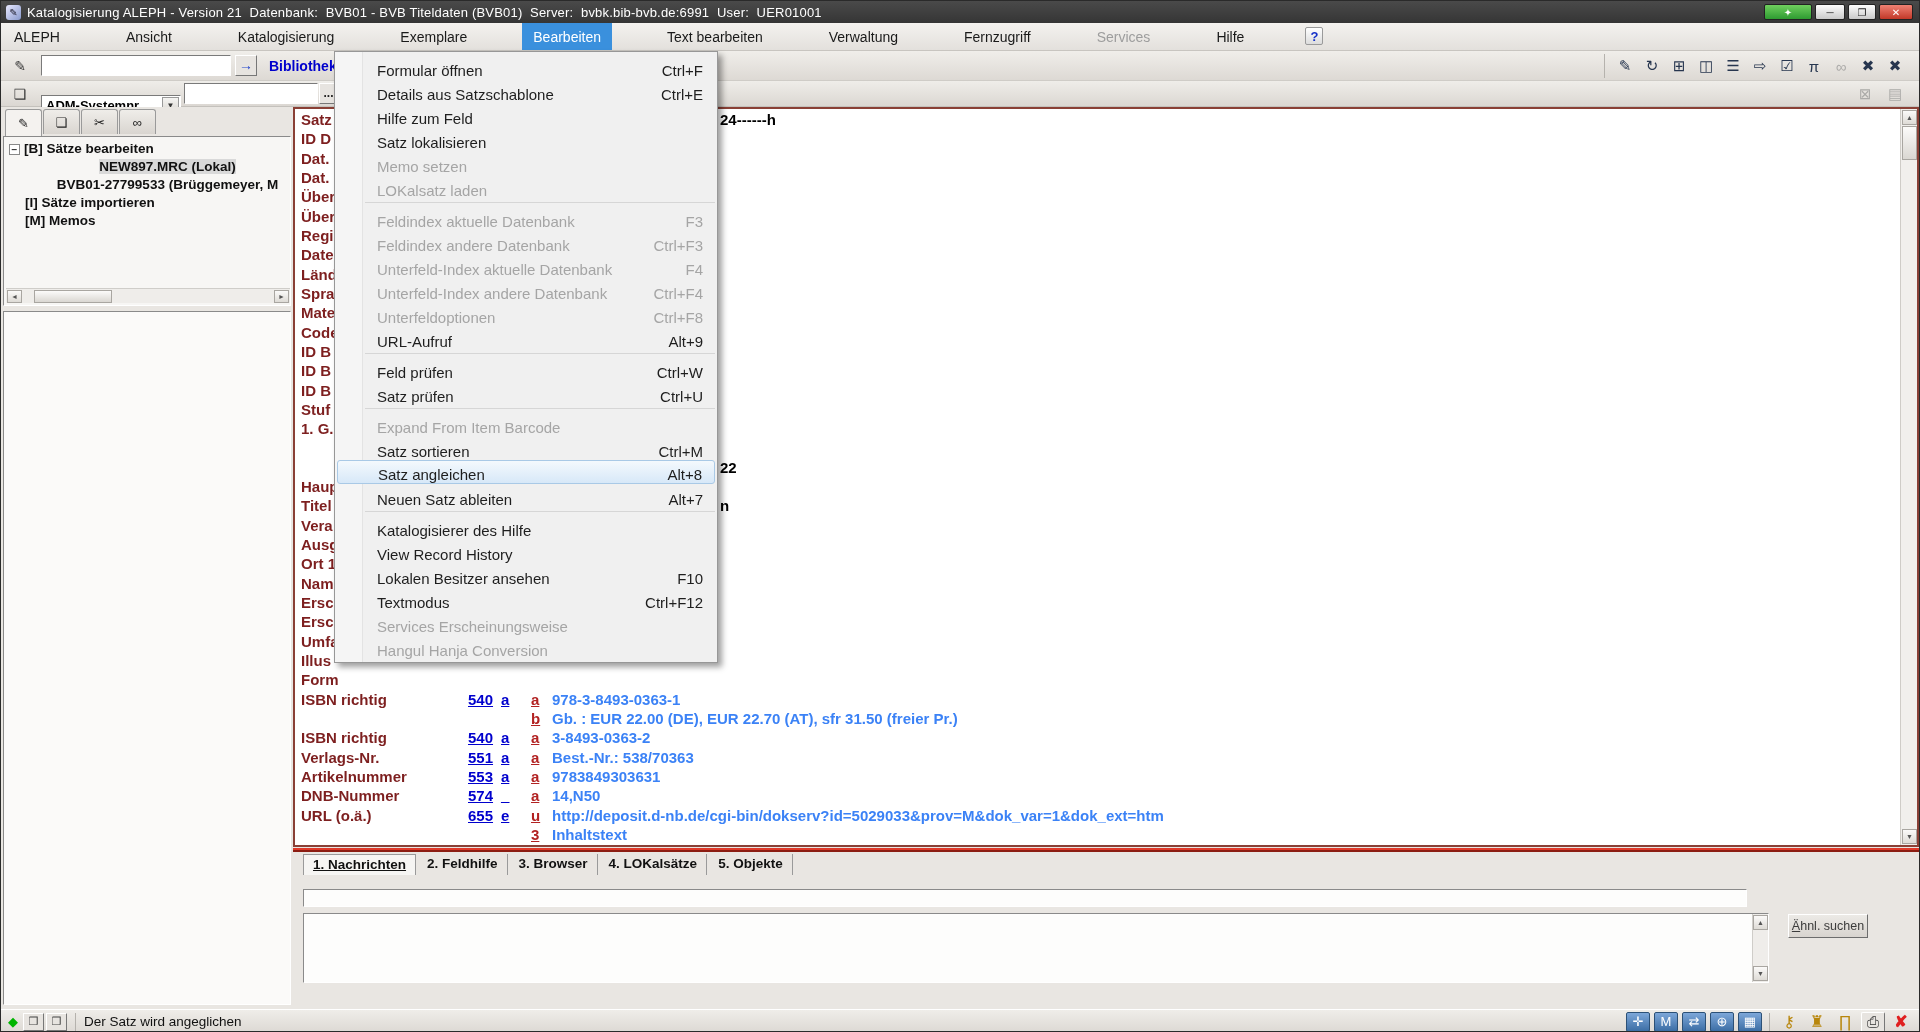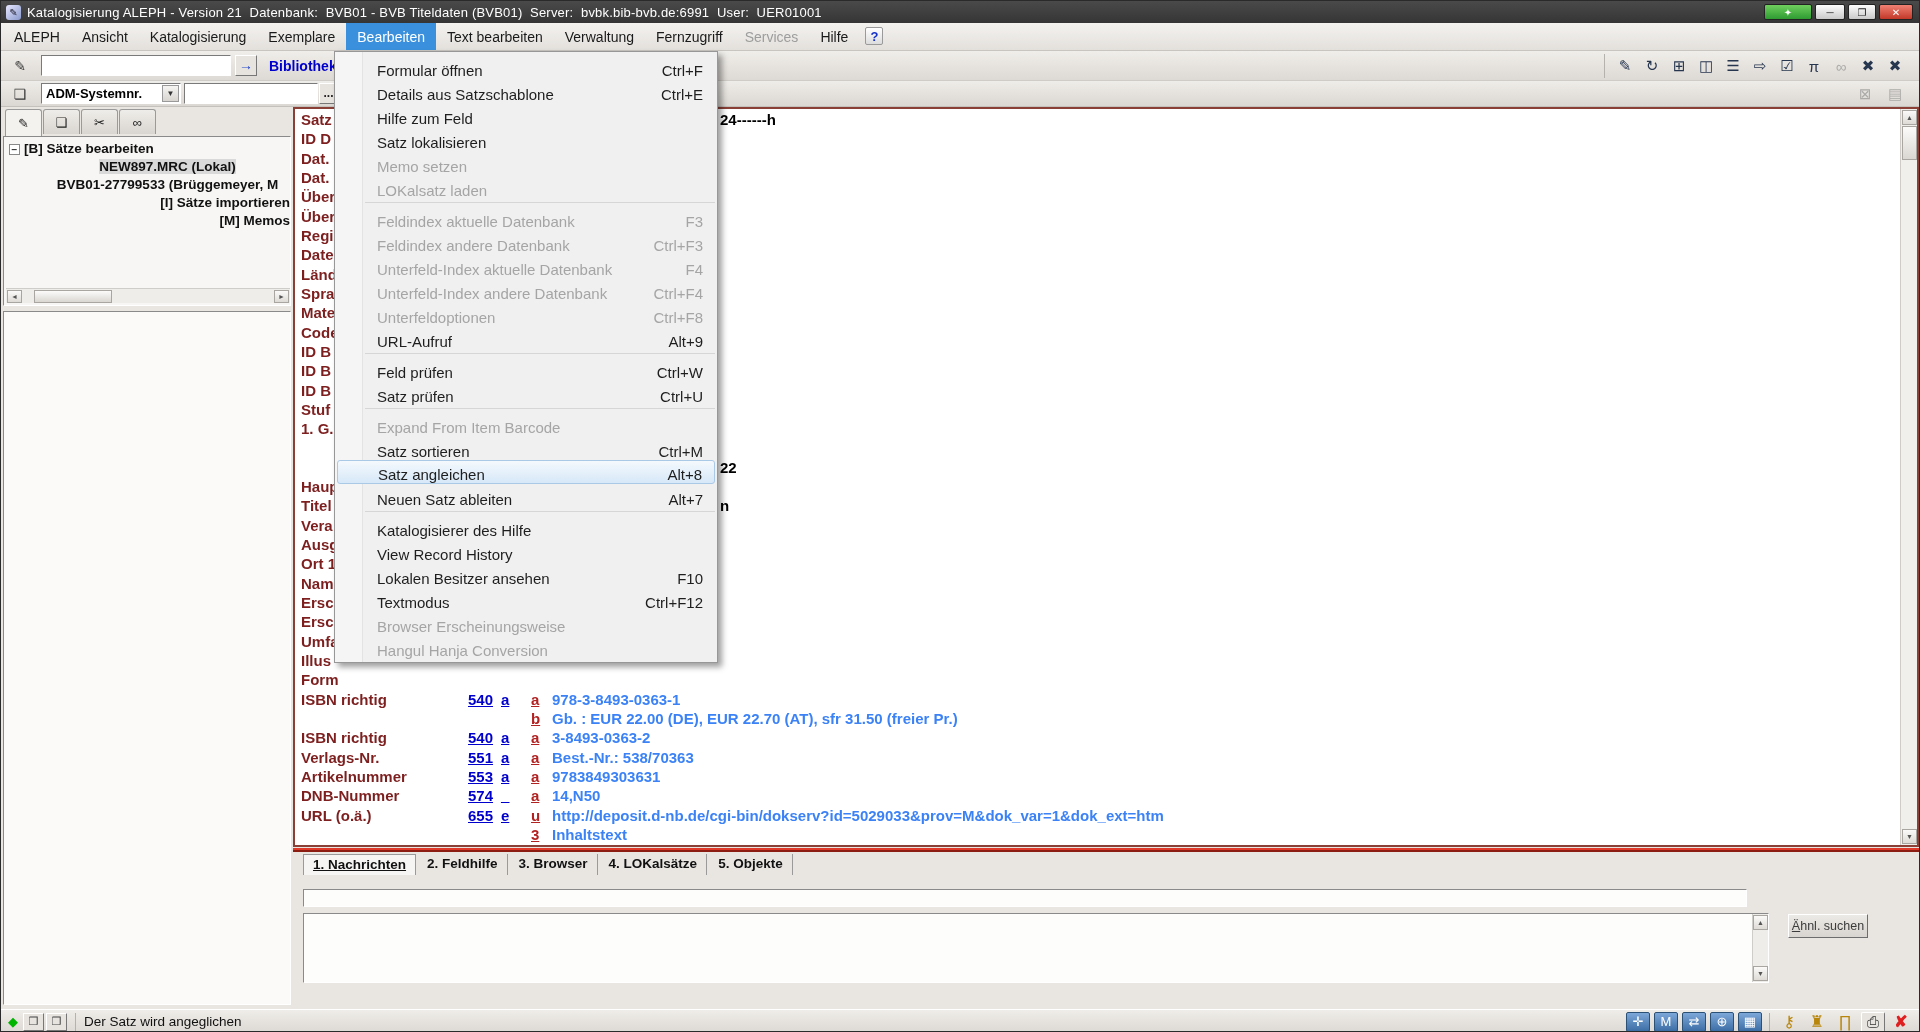--- a/index.html
+++ b/index.html
@@ -19,21 +19,21 @@
   #win-buttons { position:absolute; right:8px; top:3px; display:flex; gap:3px; }
   .wbtn { height:16px; font-size:10px; display:flex; align-items:center; justify-content:center;
     border:1px solid #222; border-radius:2px; color:#222;
     background:linear-gradient(#fdfdfd,#c9c9c9); }
   #btn-indicator { width:48px; background:linear-gradient(#6fcf5e,#2e9b31); color:#fff; }
   #btn-min { width:30px; } #btn-restore { width:28px; }
   #btn-close { width:34px; background:linear-gradient(#ef8173,#c23828); color:#fff; }
   
   #menubar { position:absolute; left:0; top:22px; width:1920px; height:28px;
     background:linear-gradient(#f4f2ef,#e3e0dc); border-bottom:1px solid #c8c5c0;
-    display:flex; align-items:stretch; font-size:14px; color:#1a1a1a; padding-left:2px; }
+    display:flex; align-items:stretch; font-size:14px; color:#1a1a1a; padding-left:2px;gap:44px; }
   .mb-item { padding:0 11px; display:flex; align-items:center; }
   .mb-item.active { background:#3a90dd; color:#fff; }
   .mb-item.disabled { color:#9d9d9d; }
   #help-button { width:18px; height:18px; margin:4px 0 0 6px; border:1px solid #9a9a9a; border-radius:2px;
     background:linear-gradient(#fff,#dcdcdc); color:#1430c8; font-weight:bold; font-size:13px;
     display:flex; align-items:center; justify-content:center; }
   
   #toolbar1 { position:absolute; left:0; top:50px; width:1920px; height:30px;
     background:linear-gradient(#f0eeea,#ddd9d4); border-bottom:1px solid #cfccc7; }
   #toolbar2 { position:absolute; left:0; top:80px; width:1920px; height:26px;
@@ -43,21 +43,21 @@
   #tb1-input { position:absolute; left:40px; top:4px; width:190px; height:21px;
     border:1px solid; border-color:#7a7a7a #fff #fff #7a7a7a; background:#fff; font-size:13px; padding:0 4px; }
   #tb1-go { position:absolute; left:234px; top:4px; width:22px; height:21px;
     border:1px solid; border-color:#fff #777 #777 #fff; background:#e7e4e0; color:#2244cc;
     font-weight:bold; font-size:14px; text-align:center; line-height:19px; }
   #tb1-library { position:absolute; left:268px; top:7px; color:#0000cc; font-weight:bold; font-size:14px; }
   #tb1-icons { position:absolute; right:14px; top:3px; display:flex; gap:3px; }
   #tb1-icons:before { content:""; border-left:1px solid #b5b2ad; margin-right:5px; }
   .big-icon { width:24px; height:24px; font-size:15px; color:#27364f; display:flex; align-items:center; justify-content:center; }
   .big-icon.disabled { color:#abaaa8; }
-  #tb2-combo { position:absolute; left:40px; top:2px; width:140px; height:21px;
+  #tb2-combo { position:absolute; left:40px; top:14px; width:140px; height:21px;
     border:1px solid; border-color:#7a7a7a #fff #fff #7a7a7a; background:#fff;
     font-size:13px; font-weight:bold; padding:2px 4px; }
   #tb2-combo .arrow { position:absolute; right:1px; top:1px; width:17px; height:17px;
     background:linear-gradient(#f5f4f2,#d8d5d0); border:1px solid #999; font-size:8px;
     display:flex; align-items:center; justify-content:center; color:#333; }
   #tb2-input { position:absolute; left:183px; top:2px; width:134px; height:21px;
     border:1px solid; border-color:#7a7a7a #fff #fff #7a7a7a; background:#fff; }
   #tb2-browse { position:absolute; left:318px; top:2px; width:19px; height:21px;
     border:1px solid; border-color:#fff #777 #777 #fff; background:#e7e4e0;
     font-weight:bold; text-align:center; font-size:12px; line-height:18px; color:#222; }
@@ -68,21 +68,21 @@
   .ltab { width:37px; height:25px; margin-right:1px; border:1px solid #9a9a9a; border-bottom:none;
     border-radius:3px 3px 0 0; background:linear-gradient(#efede9,#d9d5d0);
     display:flex; align-items:center; justify-content:center; font-size:13px; color:#222; }
   .ltab.active { background:#f4f2ef; height:27px; }
   #tree-box { position:absolute; left:2px; top:29px; width:288px; height:170px;
     border:1px solid; border-color:#8a8a8a #fff #fff #8a8a8a; background:#f7f6f4; overflow:hidden; }
   .tree-row { position:relative; height:18px; line-height:18px; font-size:13.5px; font-weight:bold;
     color:#111; white-space:nowrap; }
   .expander { display:inline-block; width:11px; height:11px; border:1px solid #888; background:#fff;
     font-size:10px; line-height:9px; text-align:center; margin:0 4px 0 5px; color:#333; }
-  .tree-indent1 { padding-left:21px;text-align:right; } .tree-indent2 { padding-left:41px;text-align:center; }
+  .tree-indent1 { padding-left:21px; } .tree-indent2 { padding-left:41px;text-align:center; }
   .tree-row.selected span.lbl { background:#d9d9d9; }
   #tree-hscroll { position:absolute; left:2px; bottom:2px; width:284px; height:15px; background:#efedea;
     border-top:1px solid #cfcdc9; }
   .scroll-arrow { position:absolute; width:15px; height:13px; top:1px; background:linear-gradient(#fbfaf9,#dedbd6);
     border:1px solid #a9a6a1; font-size:7px; display:flex; align-items:center; justify-content:center; color:#555; }
   #tree-thumb { position:absolute; left:28px; top:1px; width:78px; height:13px;
     background:linear-gradient(#fcfbfa,#dad7d2); border:1px solid #a9a6a1; }
   #left-lower { position:absolute; left:2px; top:204px; width:288px; height:694px;
     border:1px solid; border-color:#8a8a8a #fff #fff #8a8a8a; background:#fbfaf9; }
   
@@ -531,21 +531,21 @@
         </div>
         <div class="menu-item">
           <span class="mi-label">Lokalen Besitzer ansehen</span>
           <span class="mi-shortcut">F10</span>
         </div>
         <div class="menu-item">
           <span class="mi-label">Textmodus</span>
           <span class="mi-shortcut">Ctrl+F12</span>
         </div>
         <div class="menu-item disabled">
-          <span class="mi-label">Browser Erscheinungsweise</span>
+          <span class="mi-label">Services Erscheinungsweise</span>
           <span class="mi-shortcut"></span>
         </div>
         <div class="menu-item disabled">
           <span class="mi-label">Hangul Hanja Conversion</span>
           <span class="mi-shortcut"></span>
         </div>
       </div>
   </div>
 
 </div>

